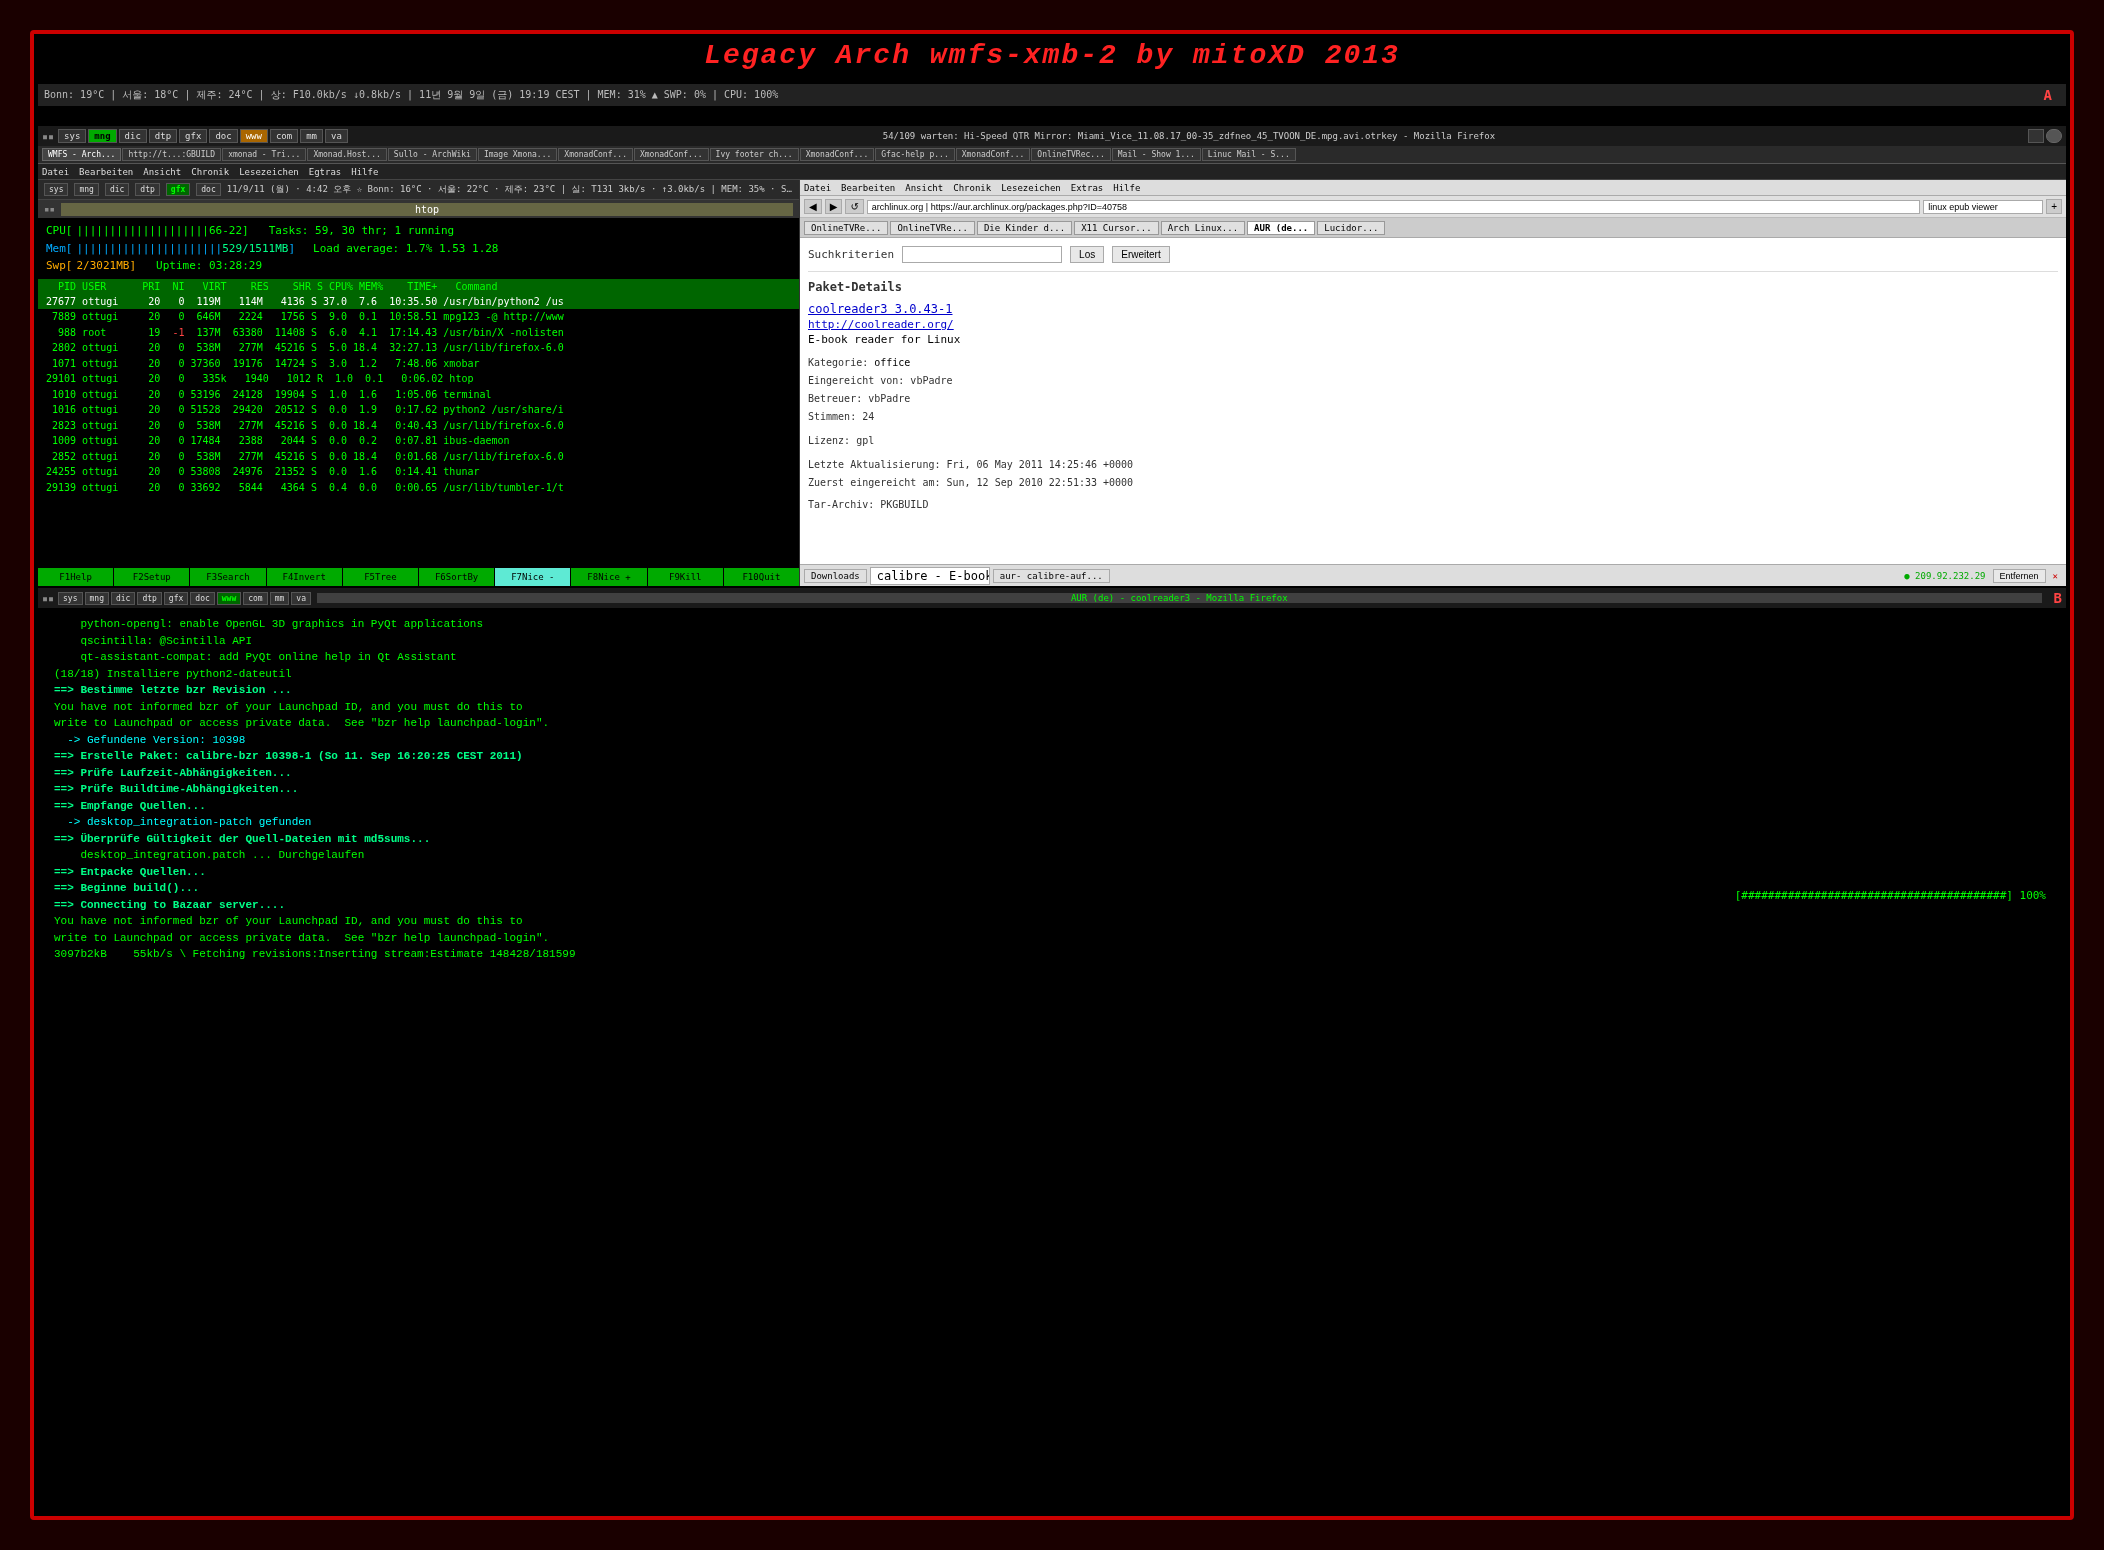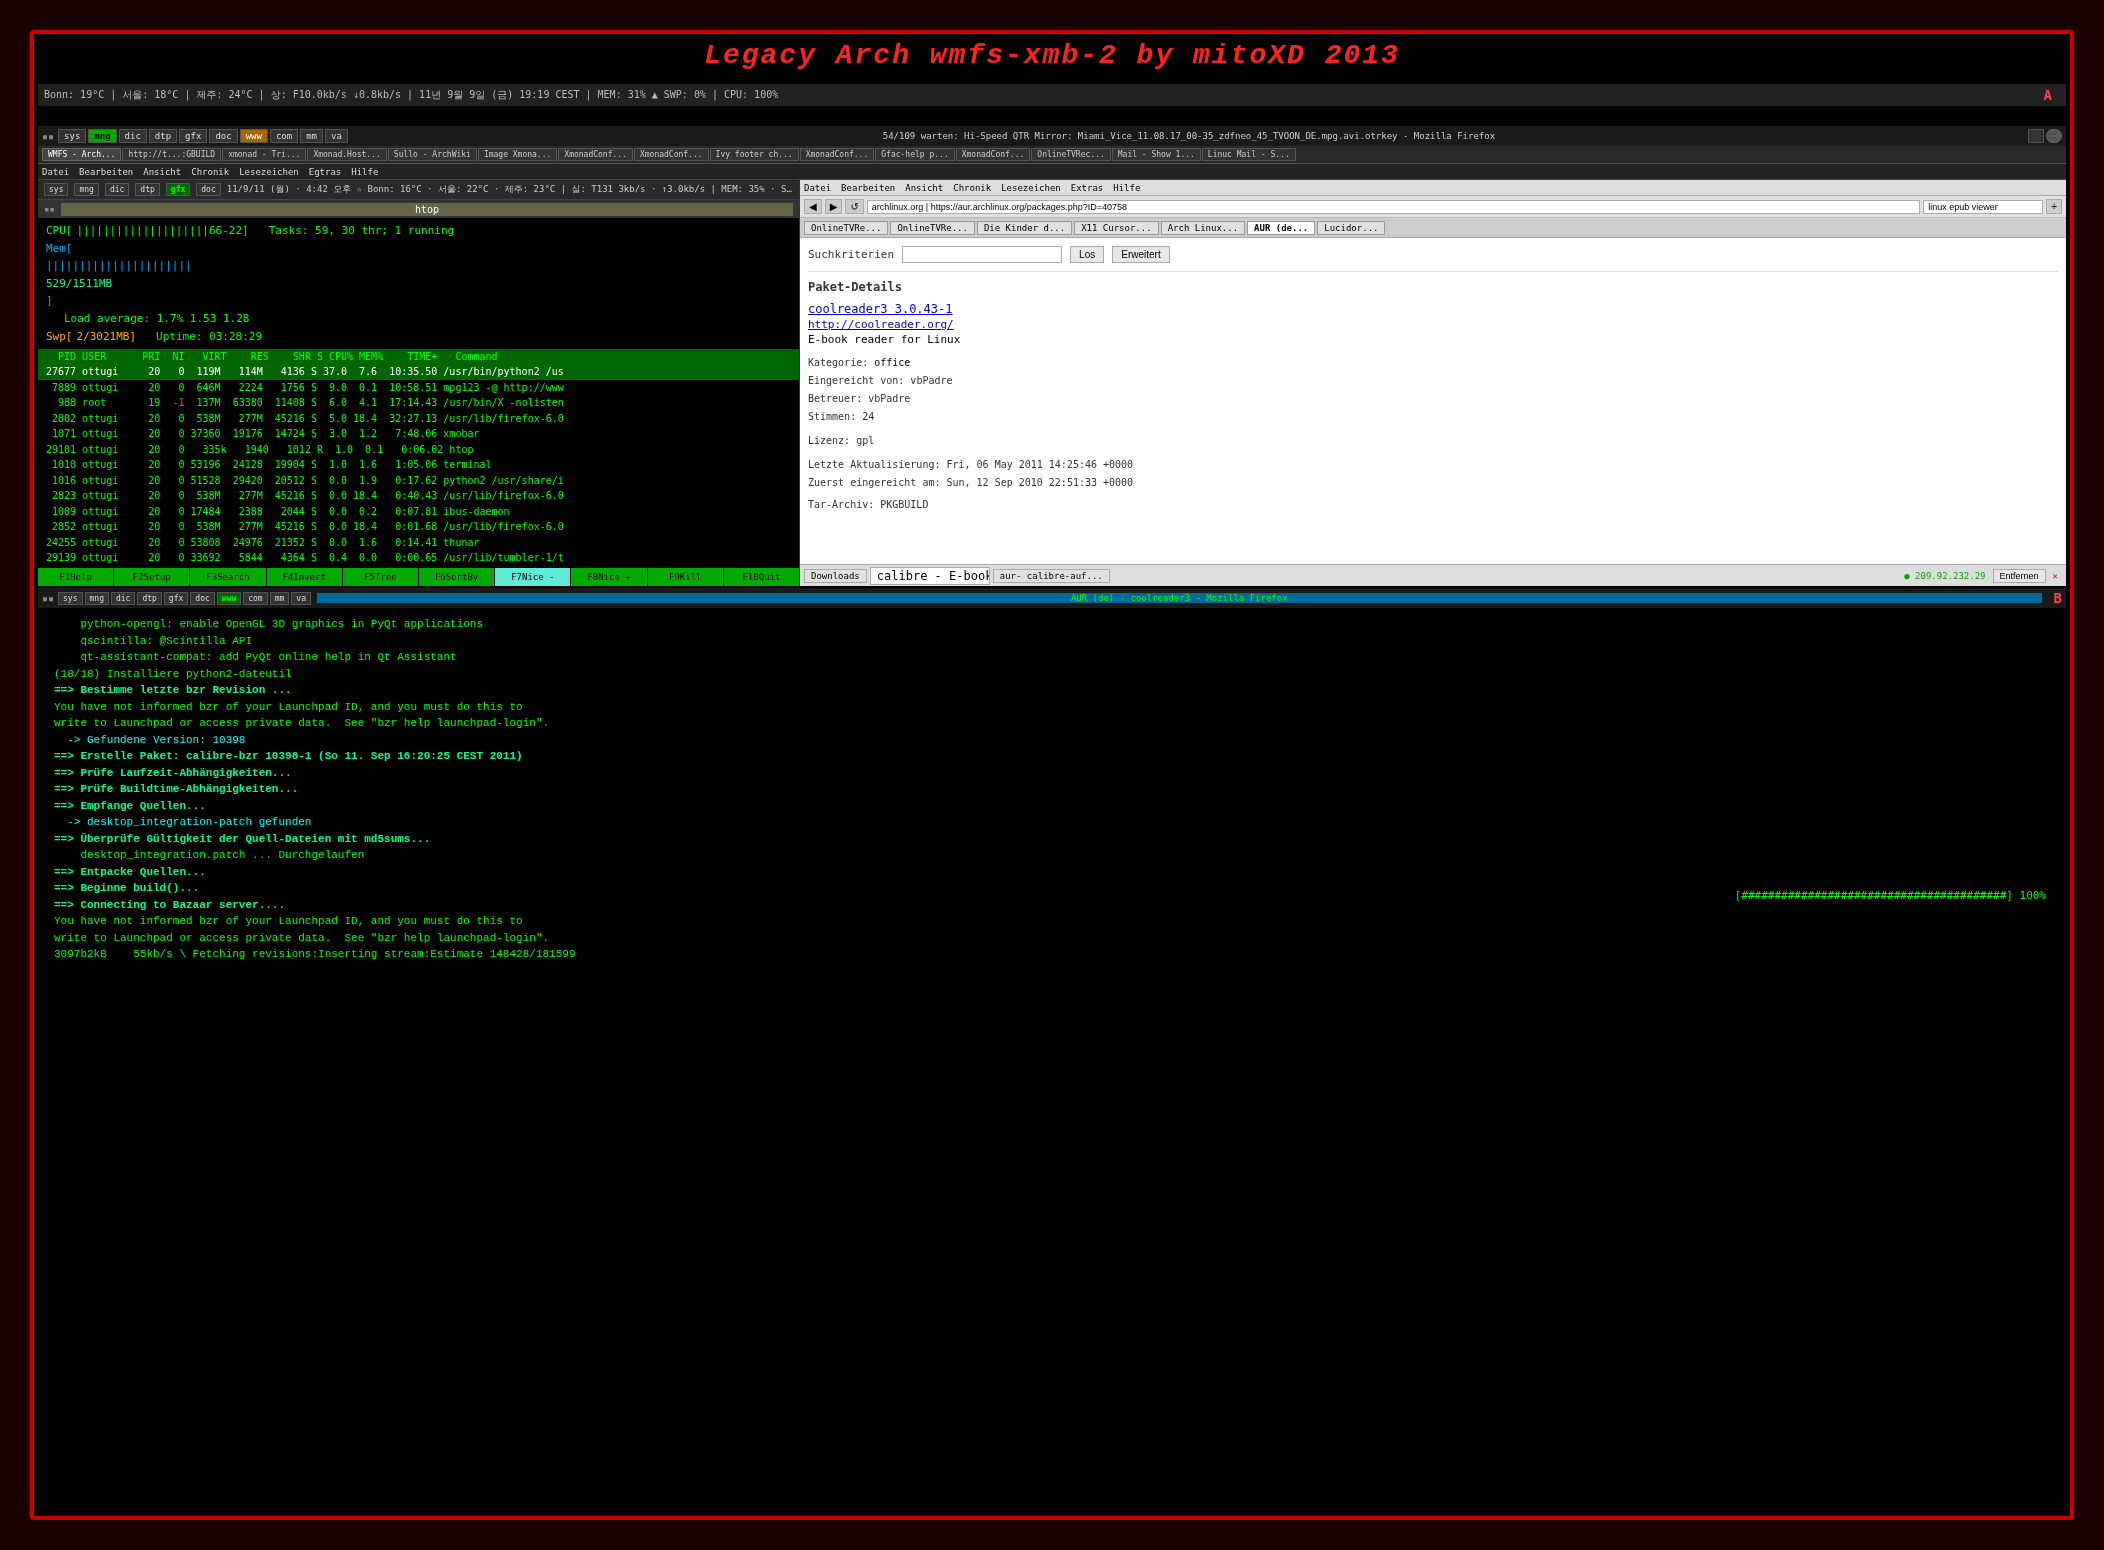--- a/index.html
+++ b/index.html
@@ -155,21 +155,21 @@
     </div>
 
     <div style="padding:4px 8px;font-family:monospace;line-height:1.6;">
       <div style="display:flex;font-size:11px;">
         <span style="color:#00ff00;margin-right:4px;">CPU[</span>
         <span style="color:#00ff00;">||||||||||||||||||||</span>
         <span style="color:#888;">  </span>
         <span style="color:#00ff00;">66-22]</span>
         <span style="flex:1;margin-left:20px;color:#00ff00;font-size:11px;">Tasks: 59, 30 thr; 1 running</span>
       </div>
-      <div style="display:flex;font-size:11px;flex-direction:column;">
+      <div style="display:flex;font-size:11px;">
         <span style="color:#00aaff;margin-right:4px;">Mem[</span>
         <span style="color:#00aaff;">||||||||||||||||||||||</span>
         <span style="color:#00ff88;">529/1511MB</span>
         <span style="color:#00aaff;">]</span>
         <span style="flex:1;margin-left:18px;color:#00ff00;font-size:11px;">Load average: 1.7% 1.53 1.28</span>
       </div>
       <div style="display:flex;font-size:11px;">
         <span style="color:#ffaa00;margin-right:4px;">Swp[</span>
         <span style="color:#888;">  </span>
         <span style="color:#ffaa00;">2/3021MB</span>
@@ -289,21 +289,21 @@
     <span style="padding:1px 4px;background:#333;border:1px solid #555;font-size:8px;color:#ddd;margin-right:2px;cursor:pointer;">sys</span>
     <span style="padding:1px 4px;background:#333;border:1px solid #555;font-size:8px;color:#ddd;margin-right:2px;cursor:pointer;">mng</span>
     <span style="padding:1px 4px;background:#333;border:1px solid #555;font-size:8px;color:#ddd;margin-right:2px;cursor:pointer;">dic</span>
     <span style="padding:1px 4px;background:#333;border:1px solid #555;font-size:8px;color:#ddd;margin-right:2px;cursor:pointer;">dtp</span>
     <span style="padding:1px 4px;background:#333;border:1px solid #555;font-size:8px;color:#ddd;margin-right:2px;cursor:pointer;">gfx</span>
     <span style="padding:1px 4px;background:#333;border:1px solid #555;font-size:8px;color:#ddd;margin-right:2px;cursor:pointer;">doc</span>
     <span style="padding:1px 4px;background:#006600;border:1px solid #555;font-size:8px;color:#00ff00;font-weight:bold;margin-right:2px;cursor:pointer;">www</span>
     <span style="padding:1px 4px;background:#333;border:1px solid #555;font-size:8px;color:#ddd;margin-right:2px;cursor:pointer;">com</span>
     <span style="padding:1px 4px;background:#333;border:1px solid #555;font-size:8px;color:#ddd;margin-right:2px;cursor:pointer;">mm</span>
     <span style="padding:1px 4px;background:#333;border:1px solid #555;font-size:8px;color:#ddd;margin-right:2px;cursor:pointer;">va</span>
-    <span style="flex:1;text-align:center;font-size:9px;color:#00ff00;overflow:hidden;white-space:nowrap;text-overflow:ellipsis;padding:0 8px;background:#0369a1;margin:0 4px;">AUR (de) - coolreader3 - Mozilla Firefox</span>
+    <span style="flex:1;text-align:center;font-size:9px;color:#00ff00;overflow:hidden;white-space:nowrap;text-overflow:ellipsis;padding:0 8px;background:#404040;margin:0 4px;">AUR (de) - coolreader3 - Mozilla Firefox</span>
     <span style="color:#ff4444;font-weight:bold;font-size:14px;margin-left:8px;">B</span>
   </div>
 
   <div id="terminal-b" style="position:absolute;top:574px;left:4px;right:4px;bottom:4px;background:#000;overflow:hidden;">
 
     <div style="padding:8px 16px;font-size:12px;color:#00ff00;font-family:'Courier New',monospace;line-height:1.5;overflow:hidden;">
       <div style="white-space:pre;font-size:11px;color:#00ff00;">    python-opengl: enable OpenGL 3D graphics in PyQt applications</div>
       <div style="white-space:pre;font-size:11px;color:#00ff00;">    qscintilla: @Scintilla API</div>
       <div style="white-space:pre;font-size:11px;color:#00ff00;">    qt-assistant-compat: add PyQt online help in Qt Assistant</div>
       <div style="white-space:pre;font-size:11px;color:#00ff00;">(18/18) Installiere python2-dateutil</div>

